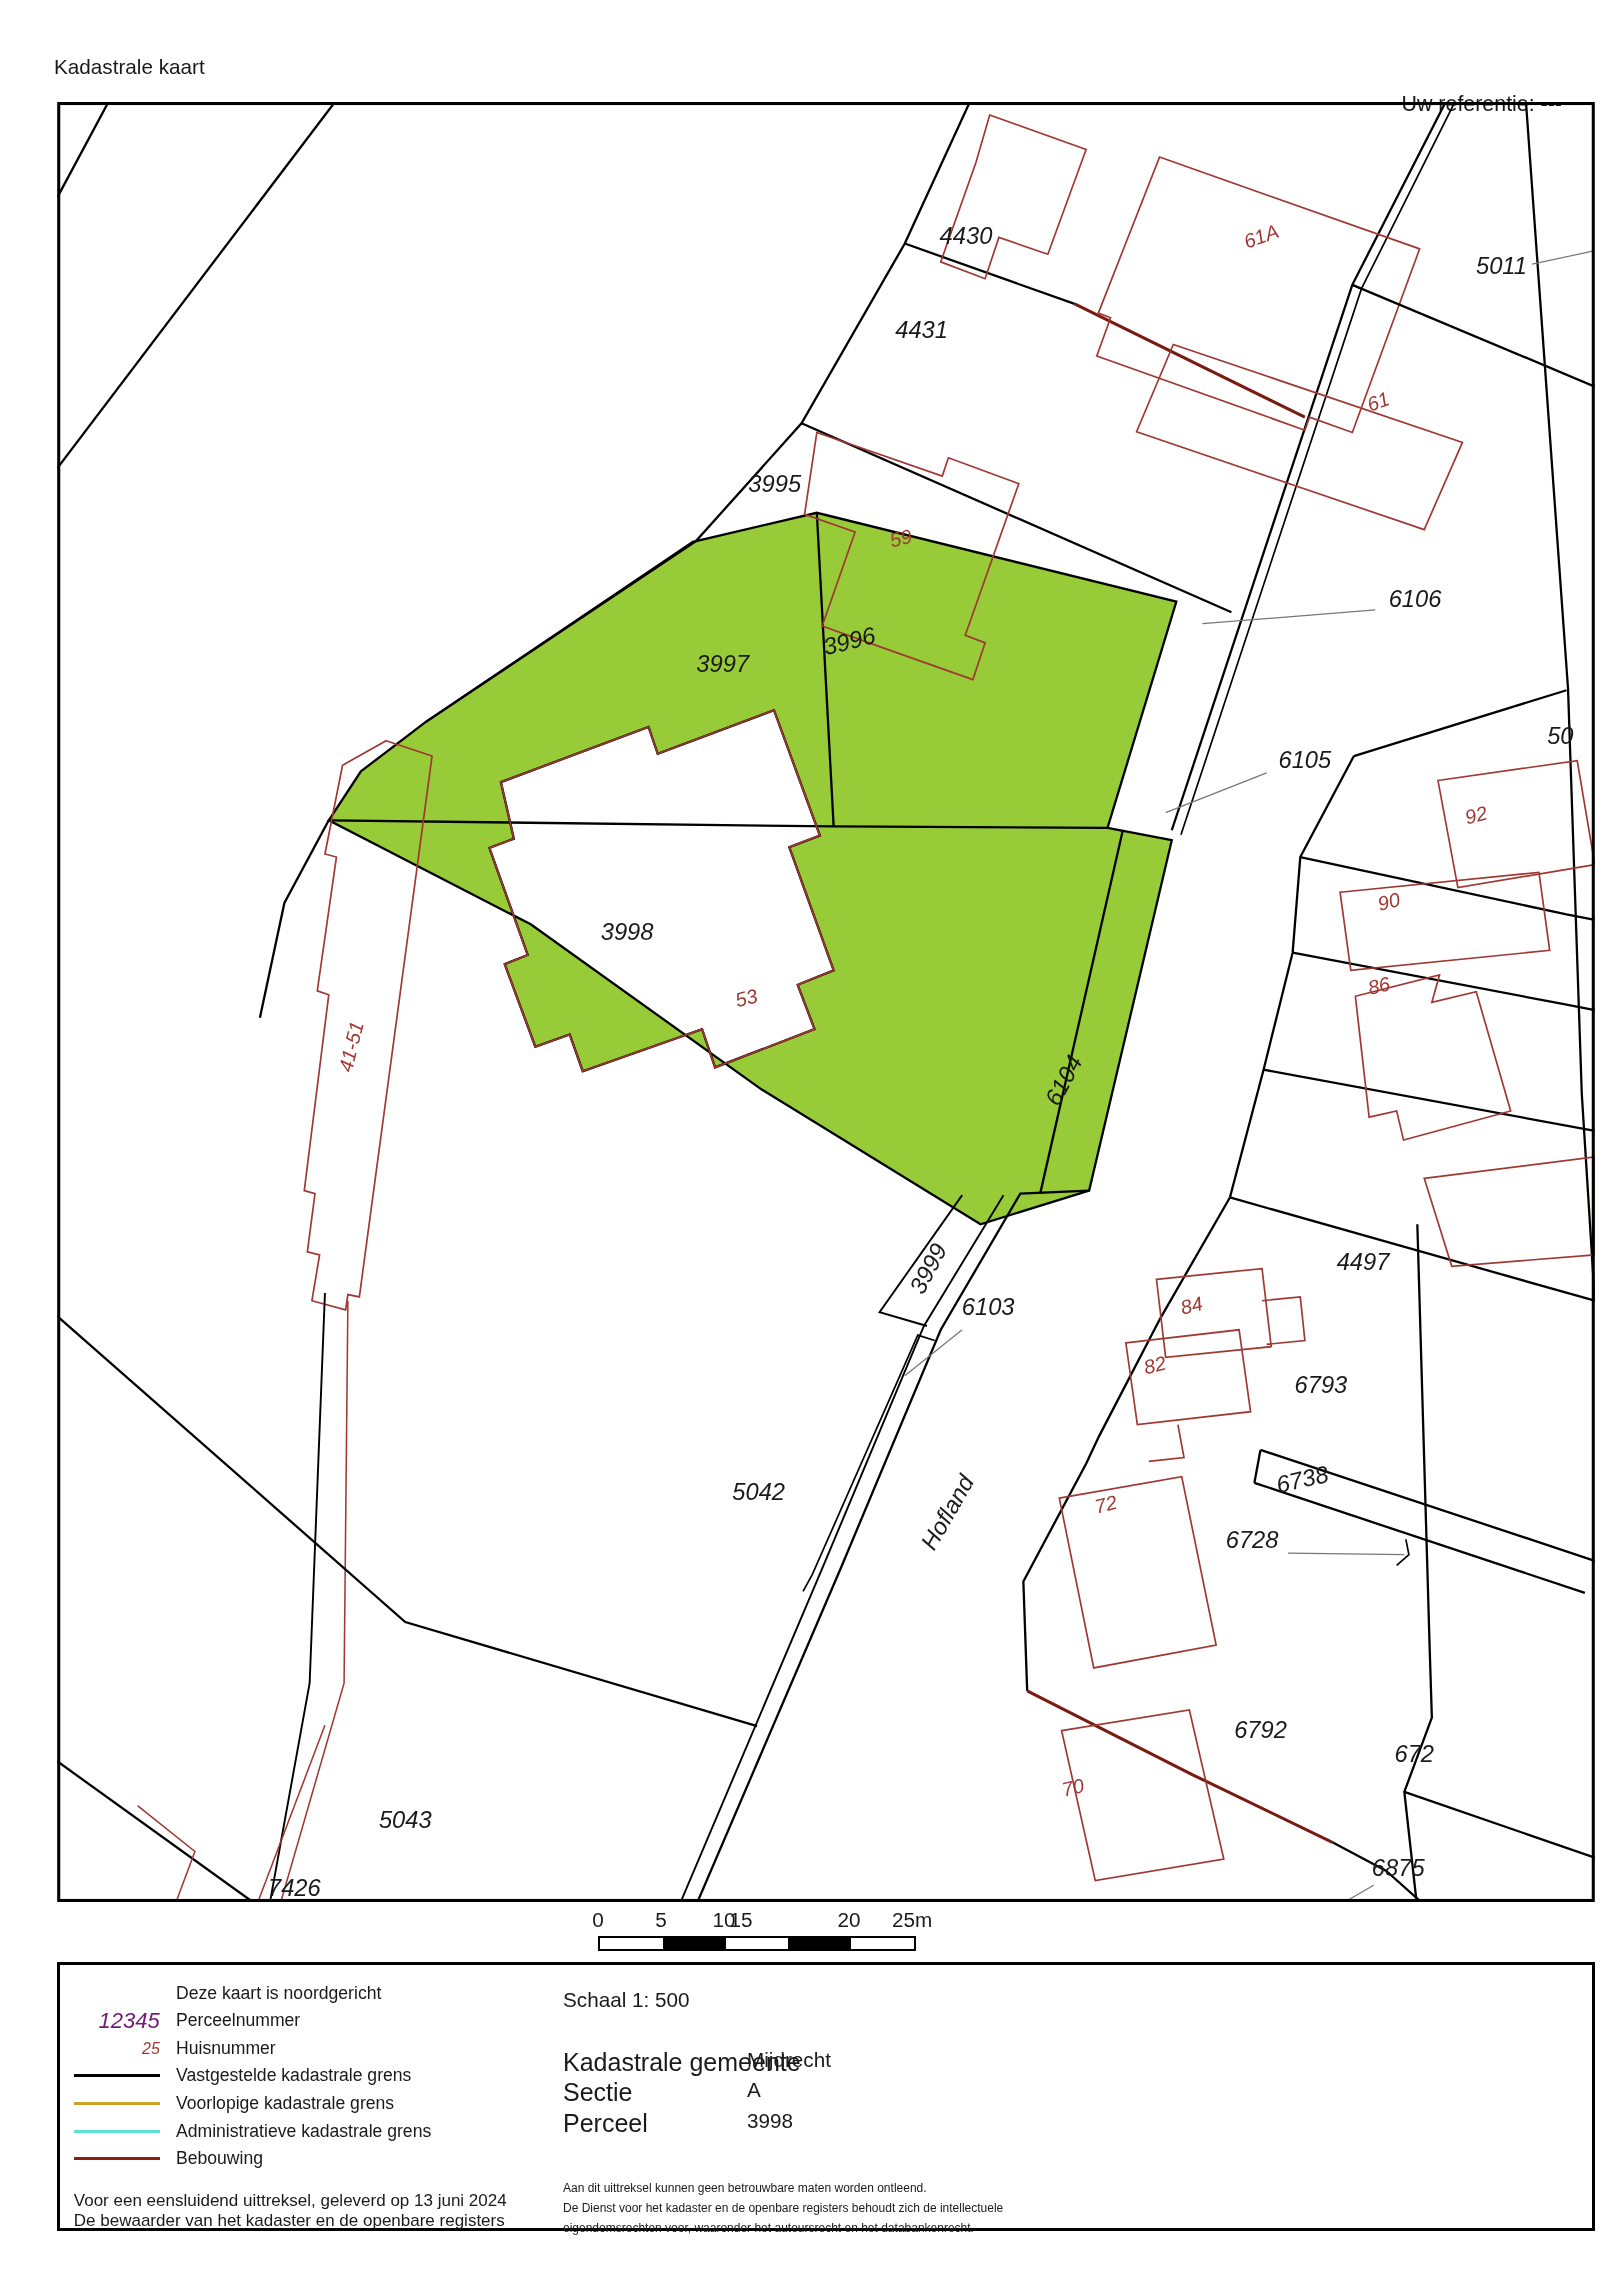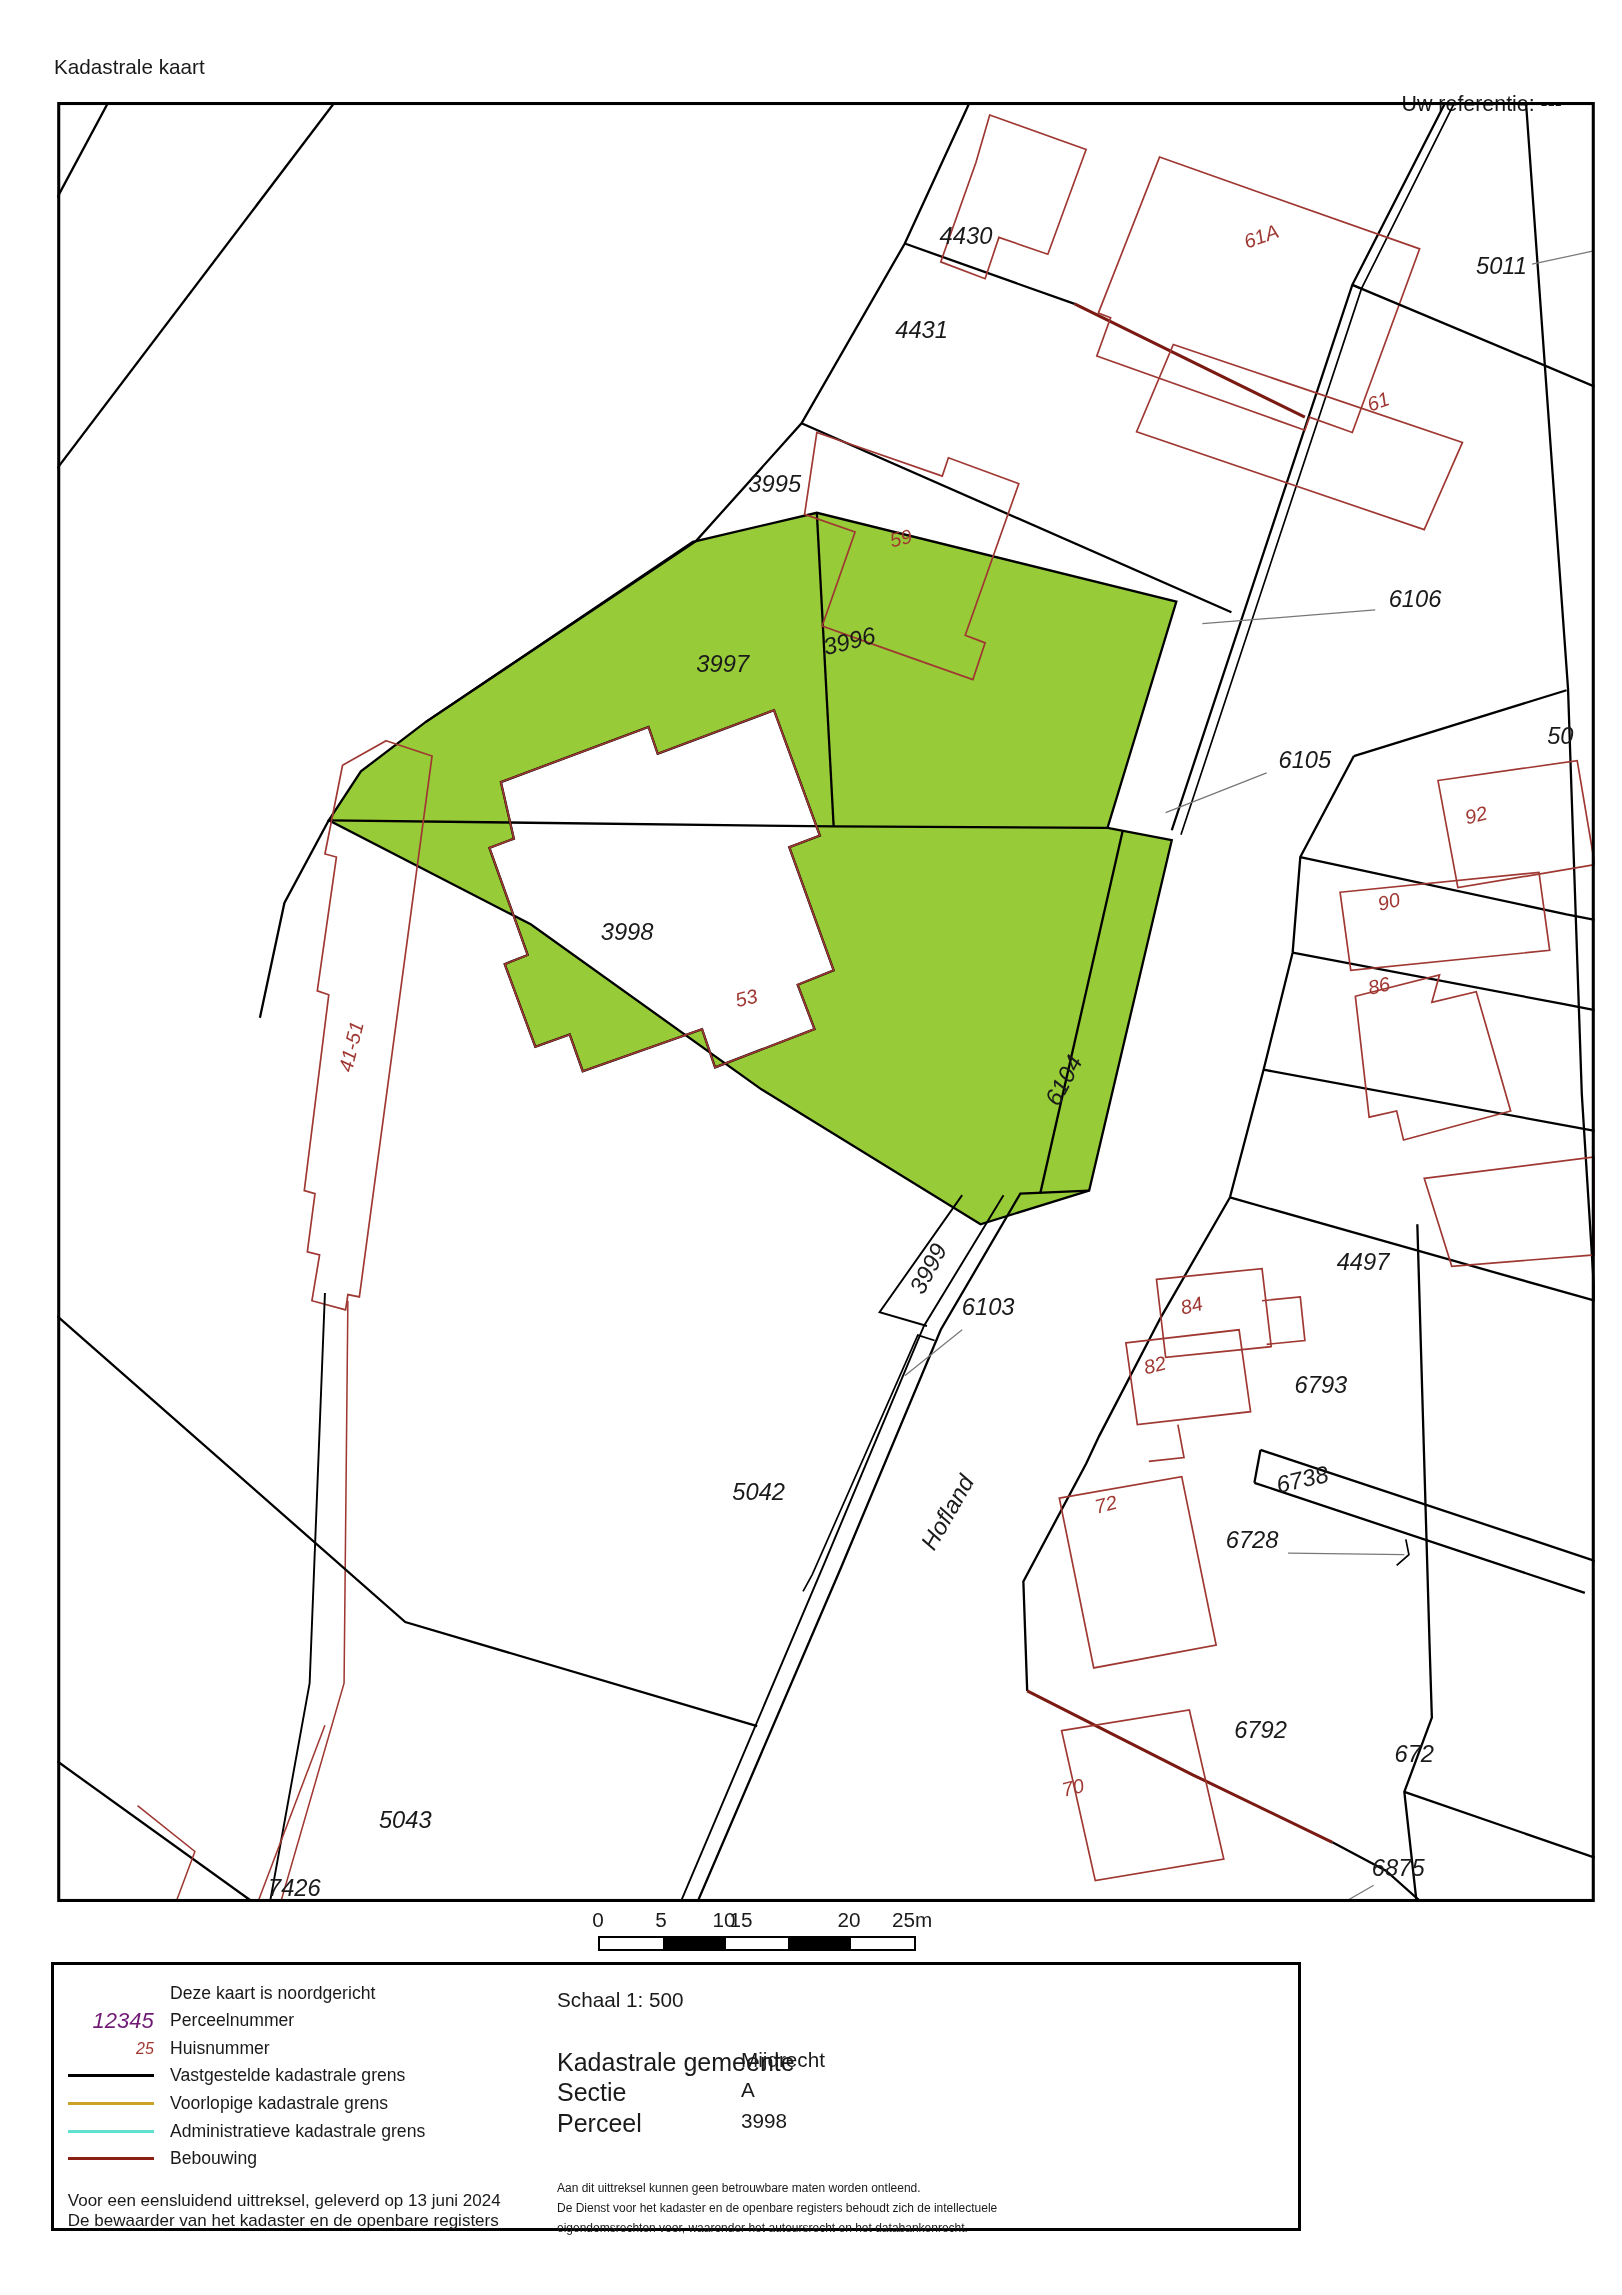--- a/index.html
+++ b/index.html
@@ -7,21 +7,21 @@
   .hdr-left{position:absolute;left:54px;top:55px;font-size:20.7px;}
   .hdr-right{position:absolute;right:60px;top:60px;font-size:21.4px;margin-top:32px;}
   #map-wrap{position:absolute;left:57px;top:102px;width:1538px;height:1800px;}
   #map-svg{position:absolute;left:0;top:0;}
   
   #scalebar{position:absolute;left:0;top:1908px;width:1622px;height:47px;}
   #scalebar .tick{position:absolute;top:0;font-size:20.7px;transform:translateX(-50%);}
   #scalebar .bar{position:absolute;left:598px;top:27.5px;width:314px;height:11.5px;border:2.3px solid #000;box-sizing:content-box;display:flex;}
   #scalebar .seg{flex:1 1 0;}
   
-  #footer{position:absolute;left:51px;top:1962px;width:1250px;height:269px;border:3.1px solid #000;box-sizing:border-box;}
+  #footer{position:absolute;left:57px;top:1962px;width:1538px;height:269px;border:3.1px solid #000;box-sizing:border-box;}
   .lg-row{position:absolute;height:23px;display:flex;align-items:center;}
   .lg-swatch{position:absolute;left:13.8px;width:86px;}
   .lg-line{height:3.1px;}
   .lg-label{position:absolute;left:116px;font-size:17.6px;white-space:nowrap;}
   .lg-example{position:absolute;left:13.8px;width:86px;text-align:right;font-style:italic;}
   .footer-note{position:absolute;left:13.8px;font-size:17px;white-space:nowrap;}
   .sch{position:absolute;left:503px;top:23px;font-size:20.7px;}
   .kv-label{position:absolute;left:503px;font-size:25px;}
   .kv-value{position:absolute;left:687px;font-size:20.7px;}
   .disc{position:absolute;left:503px;font-size:12px;white-space:nowrap;}

